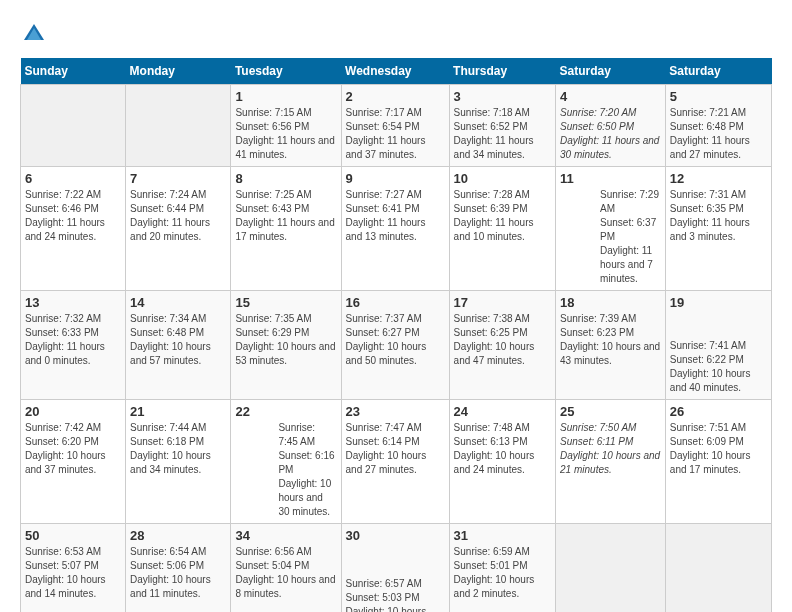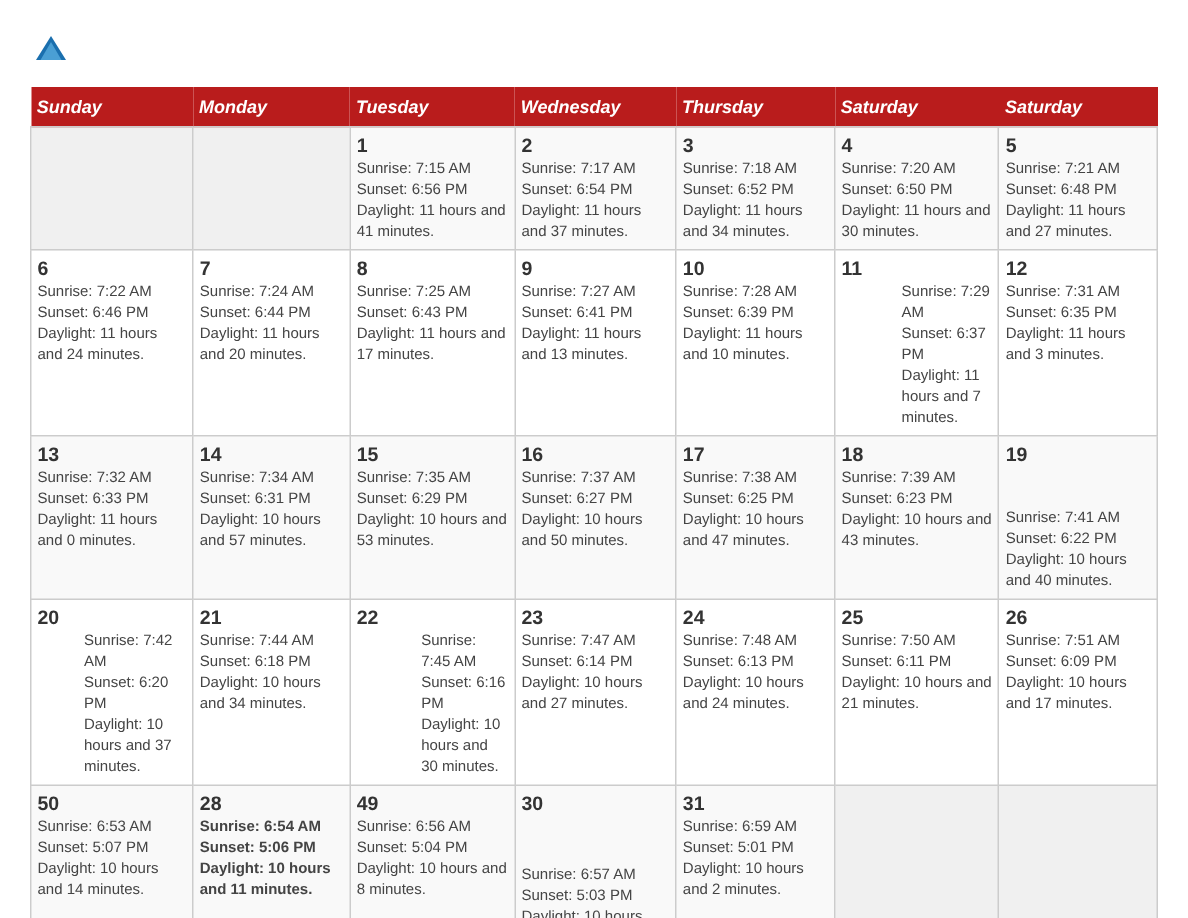--- a/index.html
+++ b/index.html
@@ -51,27 +51,26 @@
     .location {
       font-size: 15px;
       color: #555;
     }
     table {
       width: 100%;
       border-collapse: collapse;
       font-size: 11px;
     }
     thead tr th {
-      background-color: #b91c1c;
+      background-color: #0369a1;
       color: #fff;
       padding: 6px 4px;
       text-align: left;
       font-size: 12px;
       font-weight: bold;
-      font-style: italic;
     }
     tbody tr td {
       border: 1px solid #ccc;
       vertical-align: top;
       padding: 4px;
       width: 113px;
       min-height: 80px;
       background: #fff;
     }
     tbody tr:nth-child(odd) td {
@@ -142,21 +141,21 @@
 Daylight: 11 hours and 37 minutes.</div>
         </td>
         <td>
           <span class="day-number">3</span>
           <div class="day-info" style="white-space: pre-line;">Sunrise: 7:18 AM
 Sunset: 6:52 PM
 Daylight: 11 hours and 34 minutes.</div>
         </td>
         <td>
           <span class="day-number">4</span>
-          <div class="day-info" style="white-space: pre-line;">Sunrise: 7:20 AM
+          <div class="day-info" style="white-space: pre-line; font-style: italic;">Sunrise: 7:20 AM
 Sunset: 6:50 PM
 Daylight: 11 hours and 30 minutes.</div>
         </td>
         <td>
           <span class="day-number">5</span>
           <div class="day-info" style="white-space: pre-line;">Sunrise: 7:21 AM
 Sunset: 6:48 PM
 Daylight: 11 hours and 27 minutes.</div>
         </td>
       </tr>
@@ -207,21 +206,21 @@
       <tr>
         <td>
           <span class="day-number">13</span>
           <div class="day-info" style="white-space: pre-line;">Sunrise: 7:32 AM
 Sunset: 6:33 PM
 Daylight: 11 hours and 0 minutes.</div>
         </td>
         <td>
           <span class="day-number">14</span>
           <div class="day-info" style="white-space: pre-line;">Sunrise: 7:34 AM
-Sunset: 6:31 PM
+Sunset: 6:48 PM
 Daylight: 10 hours and 57 minutes.</div>
         </td>
         <td>
           <span class="day-number">15</span>
           <div class="day-info" style="white-space: pre-line;">Sunrise: 7:35 AM
 Sunset: 6:29 PM
 Daylight: 10 hours and 53 minutes.</div>
         </td>
         <td>
           <span class="day-number">16</span>
@@ -244,21 +243,21 @@
         <td>
           <span class="day-number">19</span>
           <div class="day-info" style="white-space: pre-line; margin-top: 29px;">Sunrise: 7:41 AM
 Sunset: 6:22 PM
 Daylight: 10 hours and 40 minutes.</div>
         </td>
       </tr>
       <tr>
         <td>
           <span class="day-number">20</span>
-          <div class="day-info" style="white-space: pre-line; margin-left: 31px;">Sunrise: 7:42 AM
+          <div class="day-info" style="white-space: pre-line;">Sunrise: 7:42 AM
 Sunset: 6:20 PM
 Daylight: 10 hours and 37 minutes.</div>
         </td>
         <td>
           <span class="day-number">21</span>
           <div class="day-info" style="white-space: pre-line;">Sunrise: 7:44 AM
 Sunset: 6:18 PM
 Daylight: 10 hours and 34 minutes.</div>
         </td>
         <td>
@@ -274,46 +273,46 @@
 Daylight: 10 hours and 27 minutes.</div>
         </td>
         <td>
           <span class="day-number">24</span>
           <div class="day-info" style="white-space: pre-line;">Sunrise: 7:48 AM
 Sunset: 6:13 PM
 Daylight: 10 hours and 24 minutes.</div>
         </td>
         <td>
           <span class="day-number">25</span>
-          <div class="day-info" style="white-space: pre-line;">Sunrise: 7:50 AM
+          <div class="day-info" style="white-space: pre-line; font-style: italic;">Sunrise: 7:50 AM
 Sunset: 6:11 PM
 Daylight: 10 hours and 21 minutes.</div>
         </td>
         <td>
           <span class="day-number">26</span>
           <div class="day-info" style="white-space: pre-line;">Sunrise: 7:51 AM
 Sunset: 6:09 PM
 Daylight: 10 hours and 17 minutes.</div>
         </td>
       </tr>
       <tr>
         <td>
           <span class="day-number">50</span>
           <div class="day-info" style="white-space: pre-line;">Sunrise: 6:53 AM
 Sunset: 5:07 PM
 Daylight: 10 hours and 14 minutes.</div>
         </td>
         <td>
           <span class="day-number">28</span>
-          <div class="day-info" style="white-space: pre-line; font-weight: bold;">Sunrise: 6:54 AM
+          <div class="day-info" style="white-space: pre-line;">Sunrise: 6:54 AM
 Sunset: 5:06 PM
 Daylight: 10 hours and 11 minutes.</div>
         </td>
         <td>
-          <span class="day-number">49</span>
+          <span class="day-number">34</span>
           <div class="day-info" style="white-space: pre-line;">Sunrise: 6:56 AM
 Sunset: 5:04 PM
 Daylight: 10 hours and 8 minutes.</div>
         </td>
         <td>
           <span class="day-number">30</span>
           <div class="day-info" style="white-space: pre-line; margin-top: 34px;">Sunrise: 6:57 AM
 Sunset: 5:03 PM
 Daylight: 10 hours and 5 minutes.</div>
         </td>

